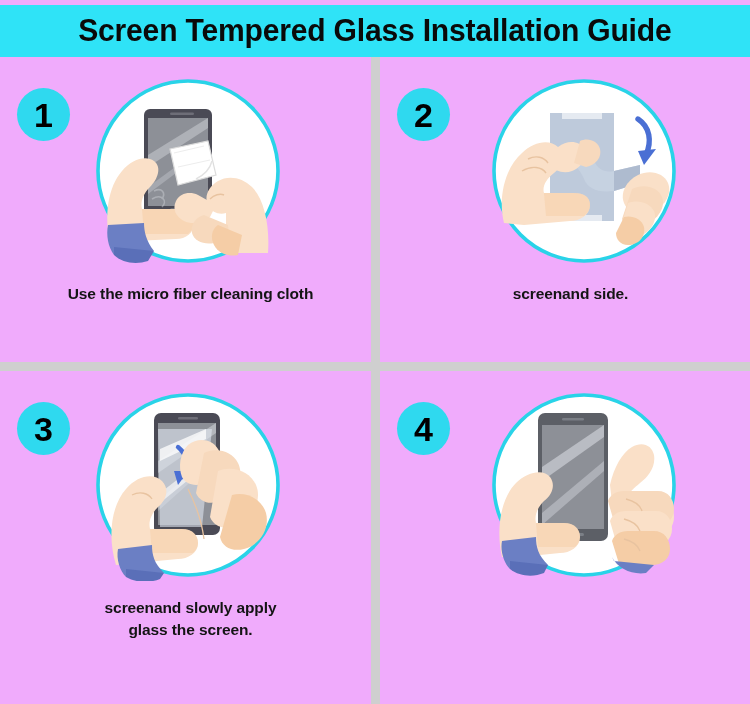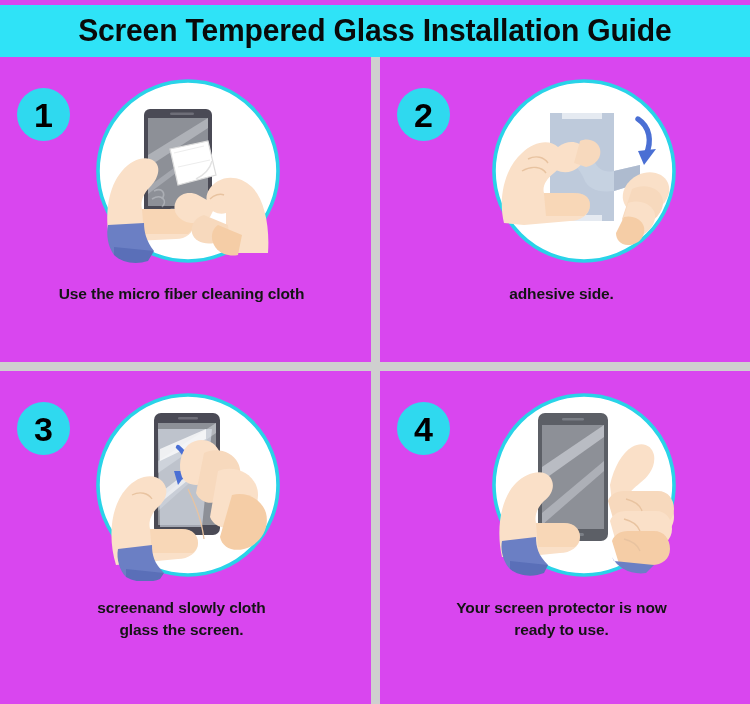--- a/index.html
+++ b/index.html
@@ -9,21 +9,21 @@
     background: #ffffff;
   }
   body {
     font-family: "Liberation Sans", sans-serif;
     -webkit-font-smoothing: antialiased;
   }
   #page {
     position: relative;
     width: 750px;
     height: 704px;
-    background: #d946ef;
+    background: #f0abfc;
     overflow: hidden;
   }
 
   
   .banner {
     position: absolute;
     left: 0;
     top: 5px;
     width: 750px;
     height: 52px;
@@ -101,21 +101,21 @@
     height: 192px;
   }
   .cell.c2 .illus { left: 108px; }
   .cell.c4 .illus { left: 108px; }
 
   .illus svg { display: block; width: 192px; height: 192px; }
 
   
   .caption {
     position: absolute;
-    left: 8px;
+    left: 17px;
     width: 347px;
     top: 226px;
     text-align: center;
     font-size: 15.5px;
     font-weight: bold;
     color: #141414;
     line-height: 1.42;
     letter-spacing: -0.1px;
   }
   .caption .line { display: block; }
@@ -242,21 +242,21 @@
         </g>
 
         <g>
           <path d="M150 44 C162 52 164 66 158 80" stroke="#4a6fd4" stroke-width="5.4" fill="none" stroke-linecap="round"></path>
           <polygon points="150,76 168,74 156,90" fill="#4a6fd4"></polygon>
         </g>
       </svg>
     </div>
 
     <div class="caption">
-      <span class="line">adhesive side.</span>
+      <span class="line">screenand side.</span>
     </div>
   </div>
 
   <div class="cell c3">
     <div class="badge">
       <span class="badge-num">3</span>
     </div>
 
     <div class="illus">
       <svg viewBox="0 0 192 192" xmlns="http://www.w3.org/2000/svg">
@@ -300,21 +300,21 @@
           <path d="M126 82 C140 76 158 82 164 96 C170 110 162 128 146 136
                    C134 142 122 138 118 128 Z" fill="#fae0c8"></path>
           <path d="M140 106 C154 102 170 110 174 124 C178 140 168 156 152 160
                    C140 163 130 158 128 148 Z" fill="#f5cda6"></path>
           <path d="M96 100 C104 116 110 134 112 150" stroke="#e8c3a0" stroke-width="1.3" fill="none"></path>
         </g>
       </svg>
     </div>
 
     <div class="caption">
-      <span class="line">screenand slowly cloth</span>
+      <span class="line">screenand slowly apply</span>
       <span class="line">glass the screen.</span>
     </div>
   </div>
 
   <div class="cell c4">
     <div class="badge">
       <span class="badge-num">4</span>
     </div>
 
     <div class="illus">
@@ -355,19 +355,15 @@
                    C176 142 182 150 182 160 C182 170 174 176 164 176
                    L132 178 Z" fill="#f5cda6"></path>
           <path d="M138 110 C146 112 152 116 154 122" stroke="#e8c3a0" stroke-width="1.3" fill="none"></path>
           <path d="M136 130 C144 132 150 136 152 142" stroke="#e8c3a0" stroke-width="1.3" fill="none"></path>
           <path d="M136 150 C144 152 150 156 152 162" stroke="#e8c3a0" stroke-width="1.3" fill="none"></path>
           <path d="M124 168 C130 180 144 186 158 184 L166 176 L126 172 Z" fill="#6b7fc4"></path>
         </g>
       </svg>
     </div>
 
-    <div class="caption">
-      <span class="line">Your screen protector is now</span>
-      <span class="line">ready to use.</span>
-    </div>
   </div>
 
 </div>
 
 </body></html>

